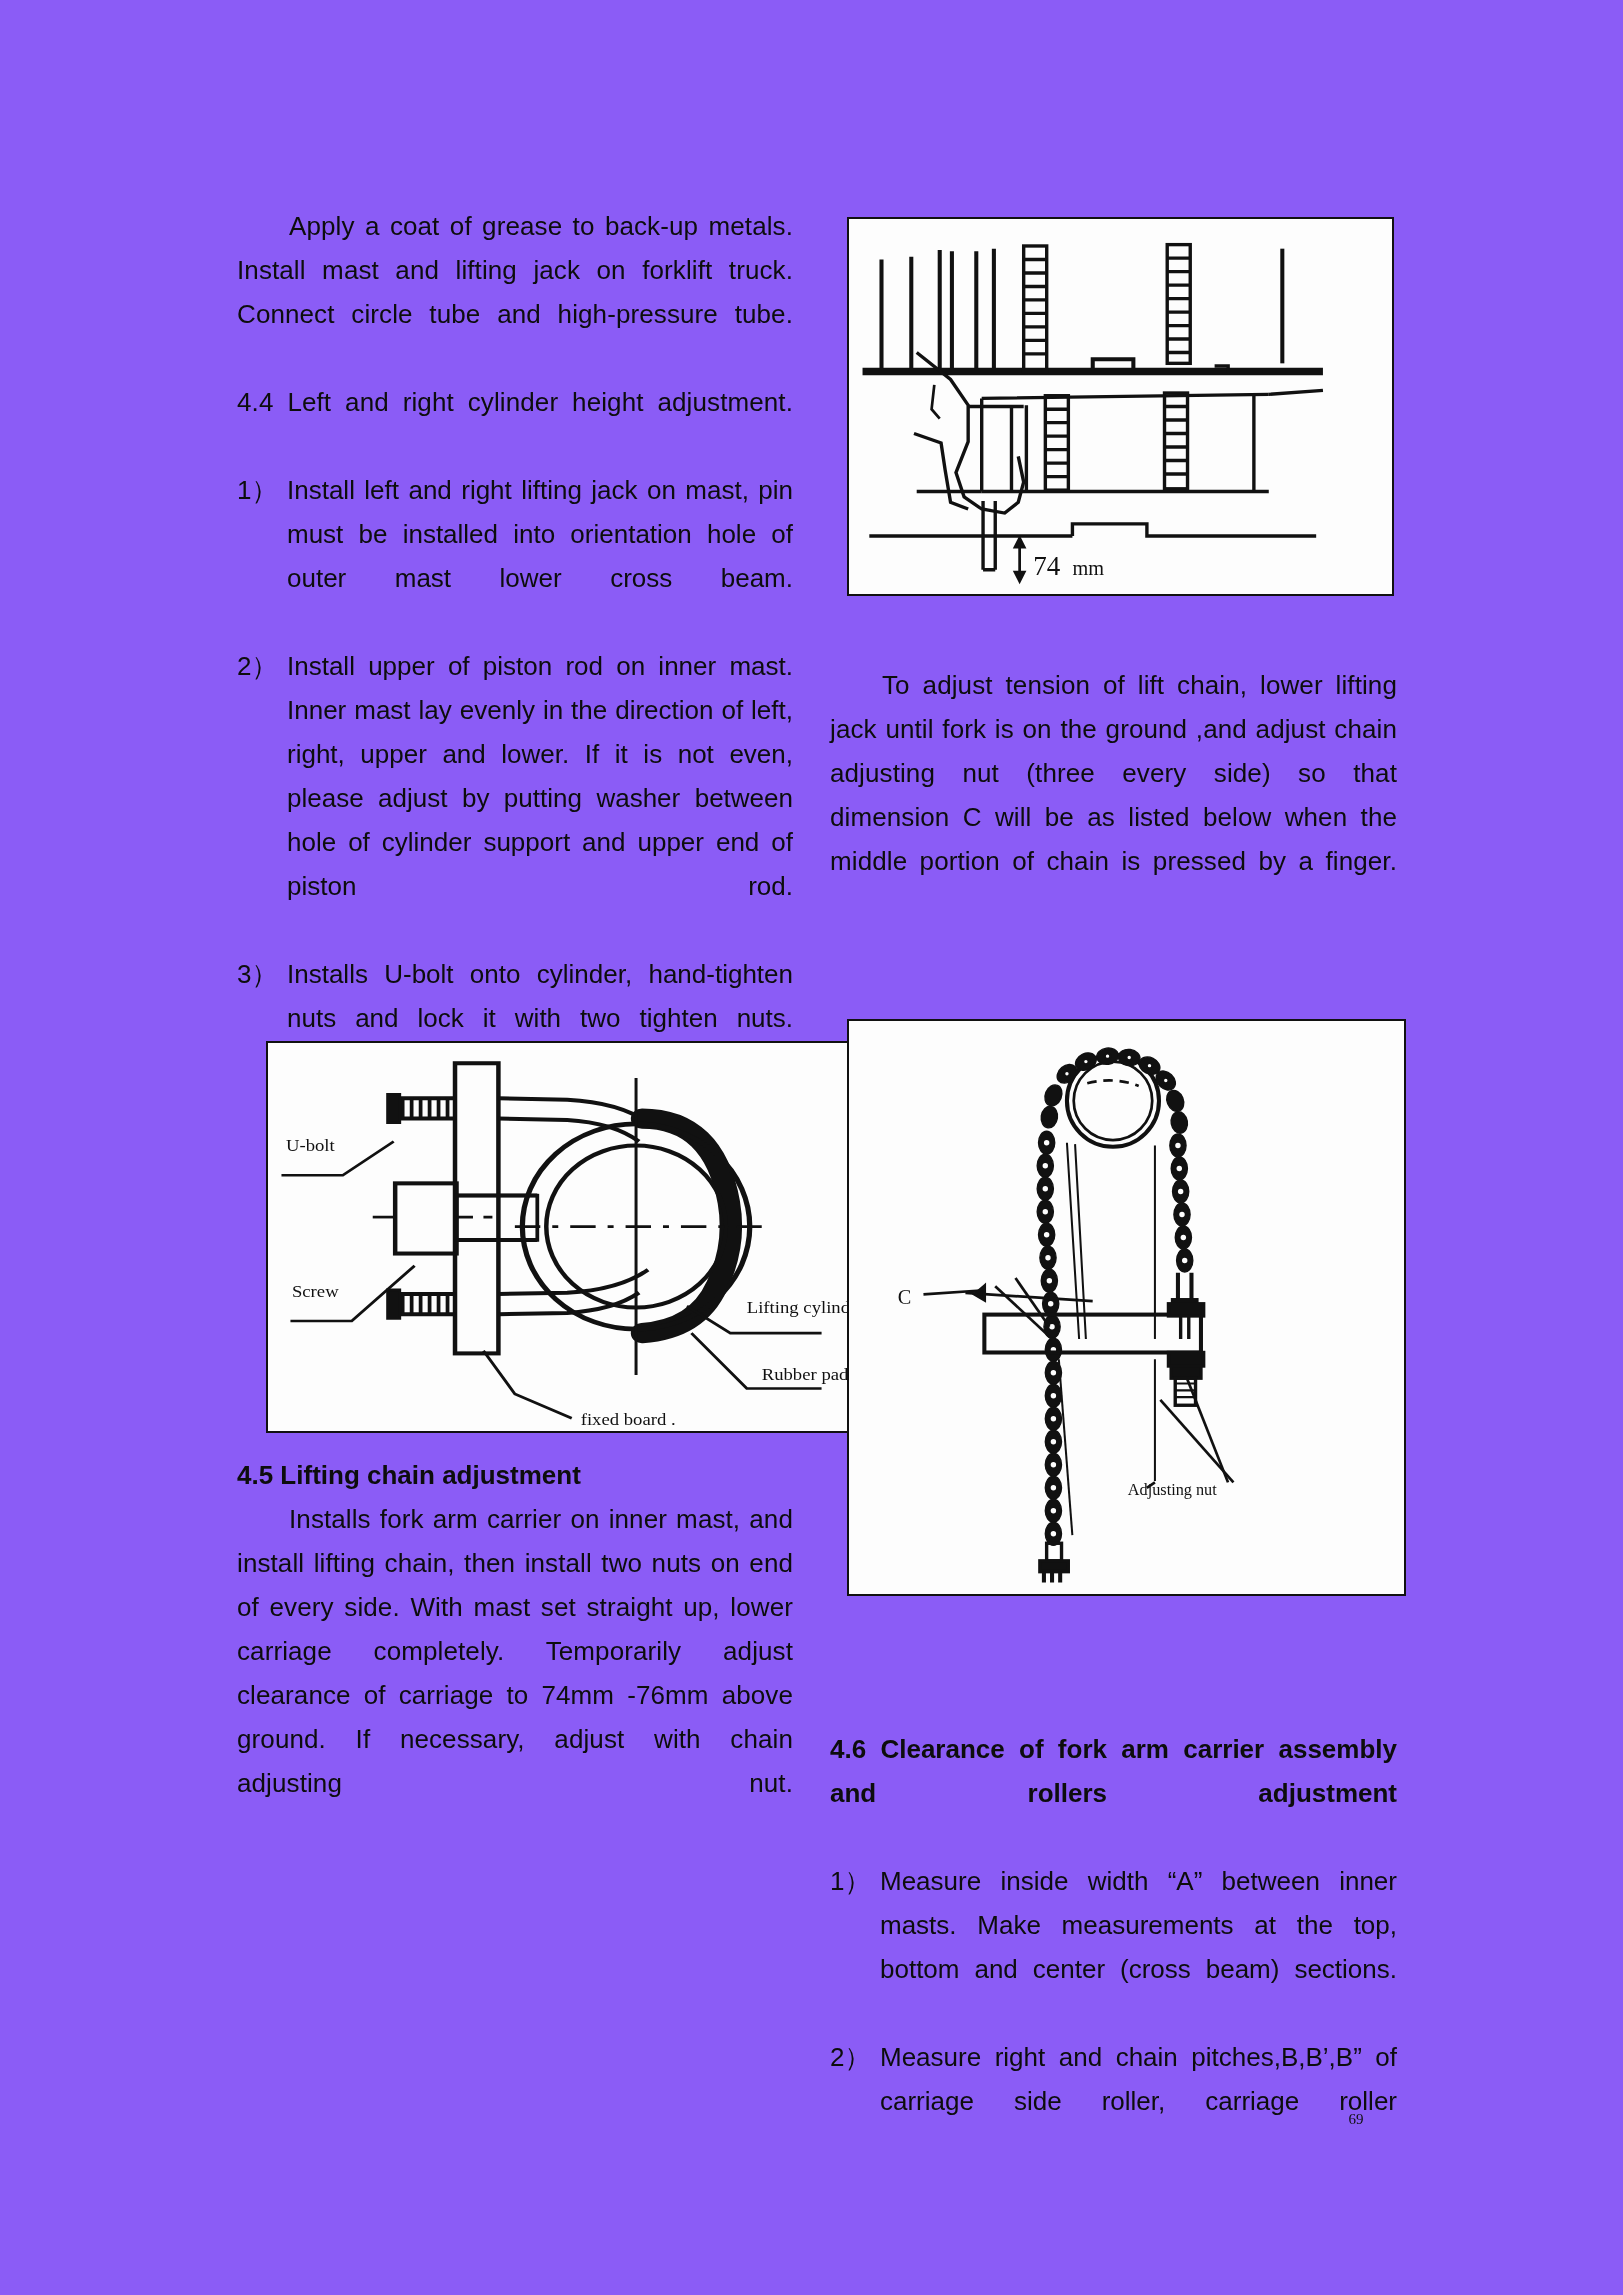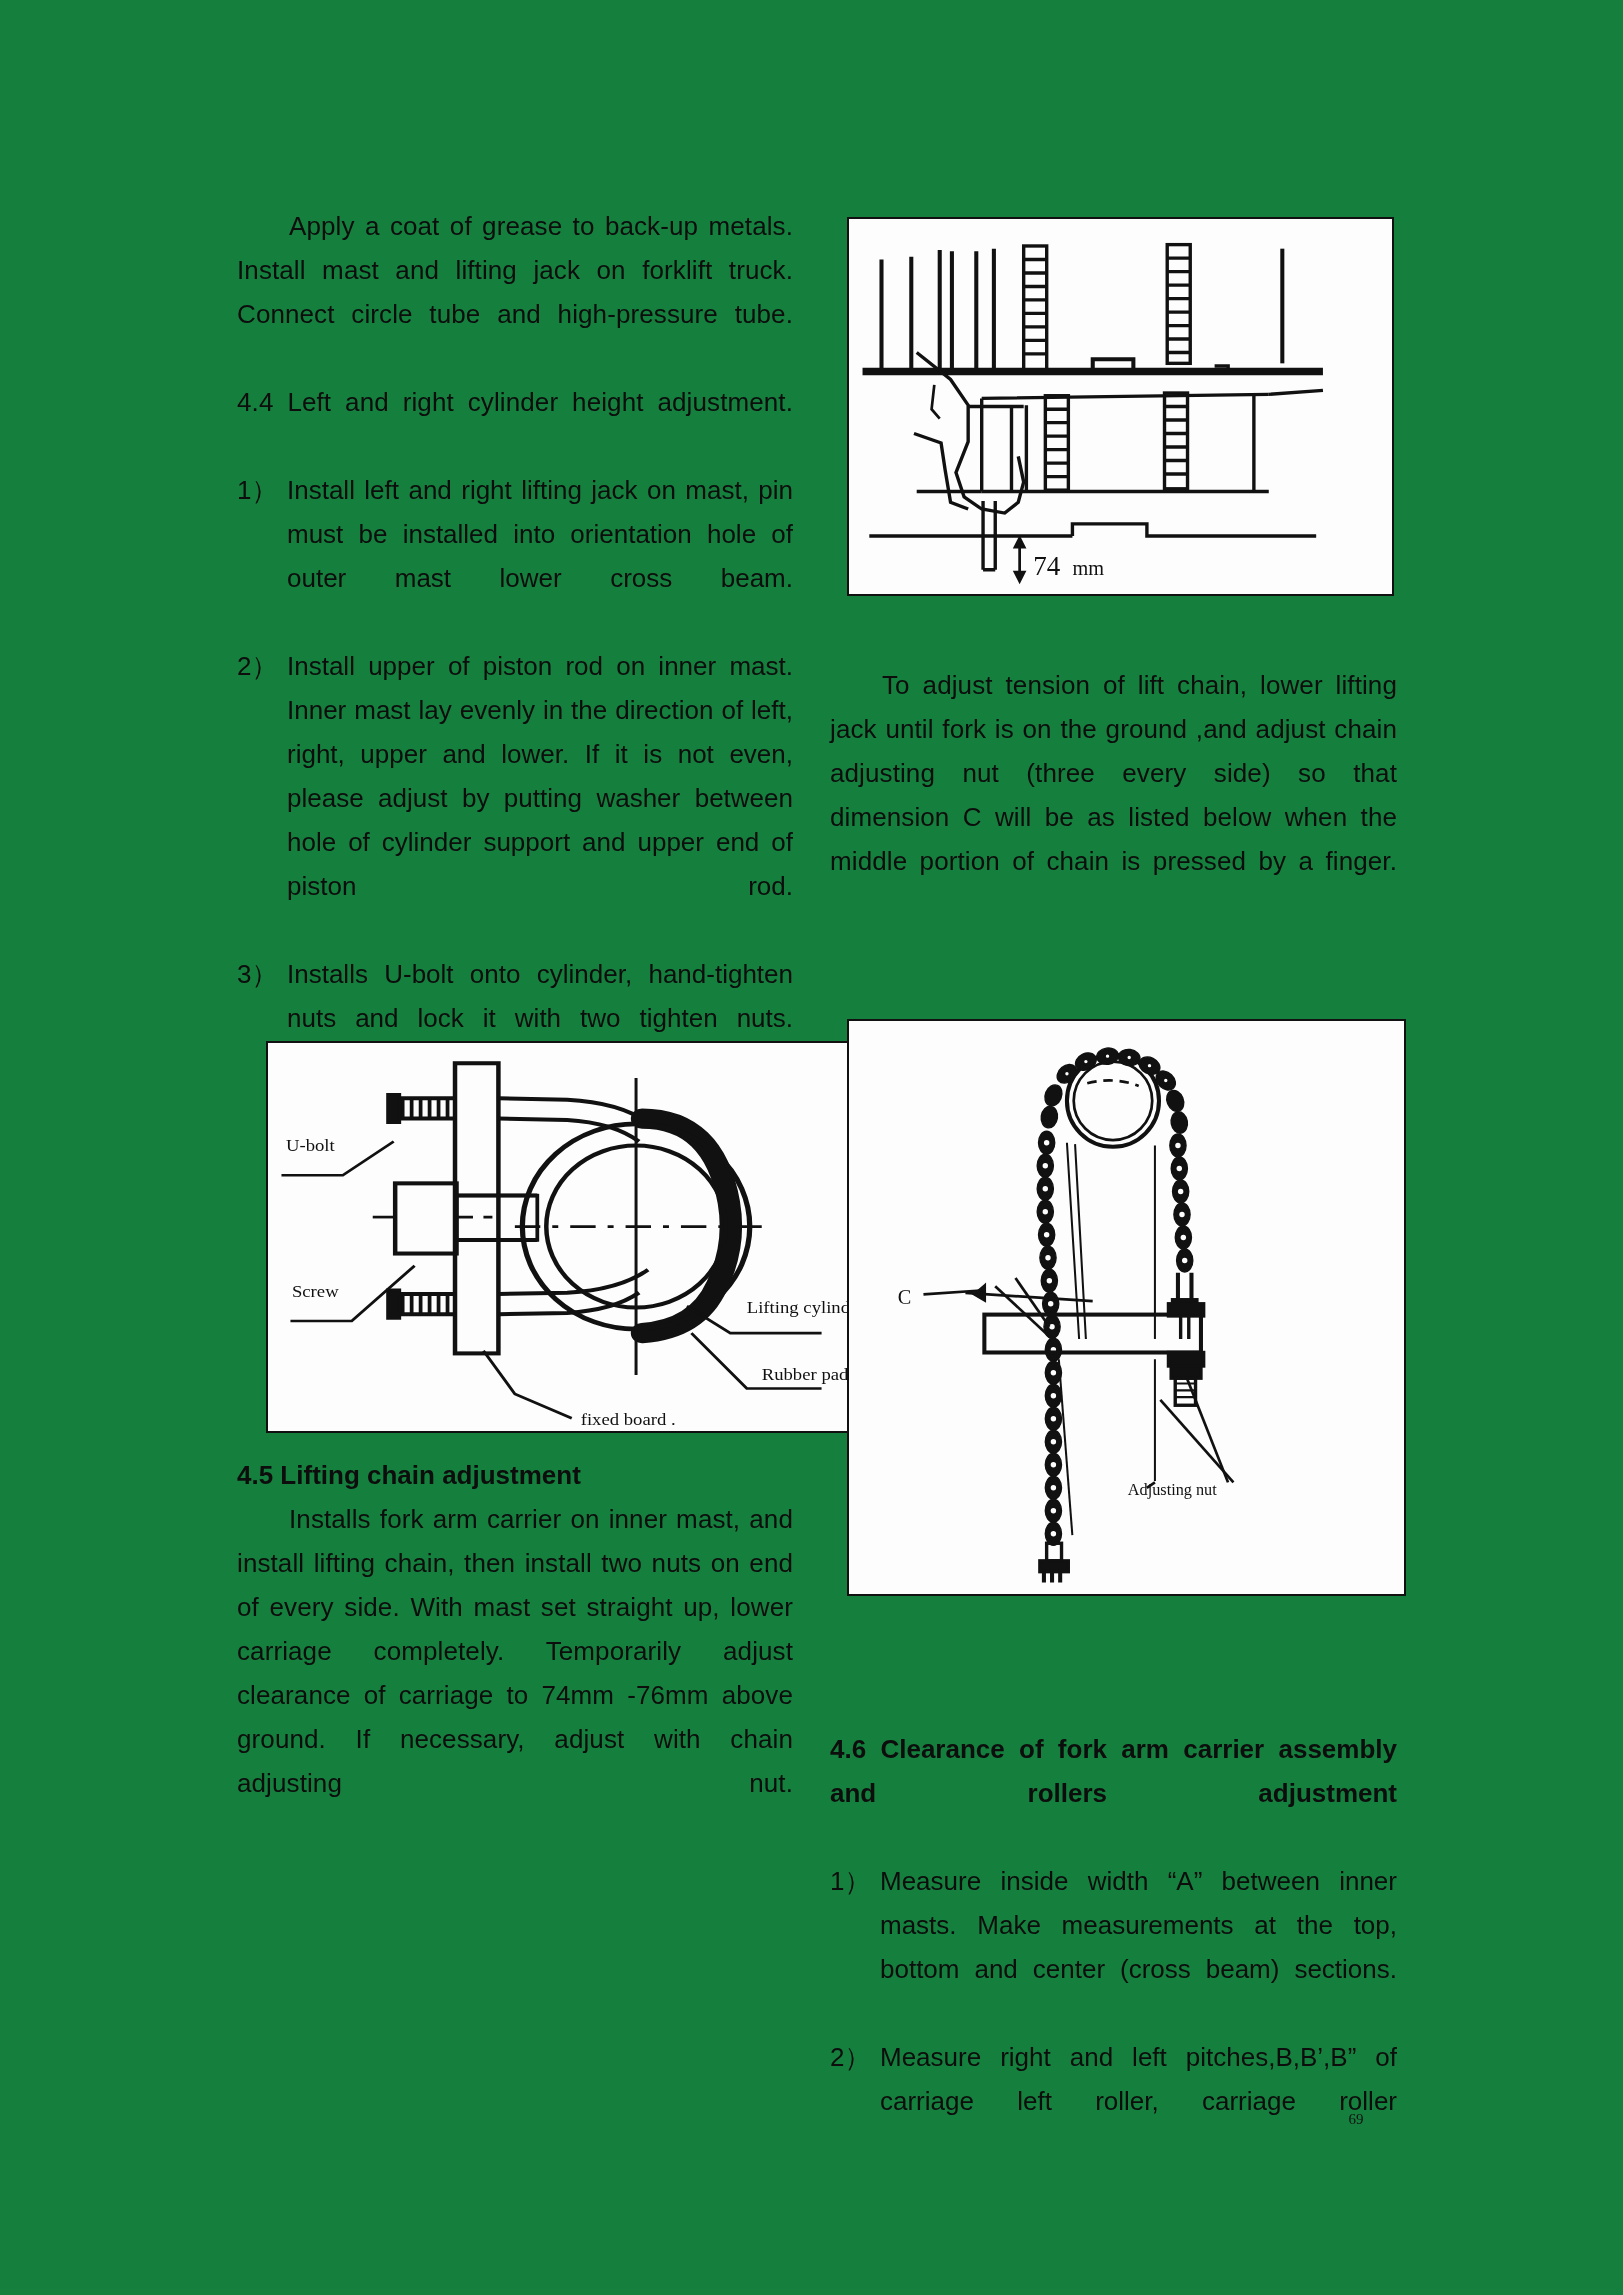--- a/index.html
+++ b/index.html
@@ -4,21 +4,21 @@
 <style>
   html, body {
     margin: 0;
     padding: 0;
     background: #ffffff;
   }
   .page {
     position: relative;
     width: 1623px;
     height: 2295px;
-    background: #15803d;
+    background: #8b5cf6;
     font-family: "Liberation Sans", sans-serif;
     color: #0d0d0d;
     overflow: hidden;
   }
 
   
   .col {
     position: absolute;
     top: 204px;
   }
@@ -394,20 +394,20 @@
   <div class="col col-right" style="top: 1703px;">
     <p class="heading wide">4.6 Clearance of fork arm carrier assembly and rollers adjustment</p>
 
     <div class="numitem">
       <span class="marker">1）</span>
       <span class="body">Measure inside width “A” between inner masts. Make measurements at the top, bottom and center (cross beam) sections.</span>
     </div>
 
     <div class="numitem">
       <span class="marker">2）</span>
-      <span class="body">Measure right and left pitches,B,B’,B” of carriage left roller, carriage roller</span>
+      <span class="body">Measure right and chain pitches,B,B’,B” of carriage side roller, carriage roller</span>
     </div>
   </div>
 
   <div class="page-number">69</div>
 
 </div>
 
 
 </body></html>

